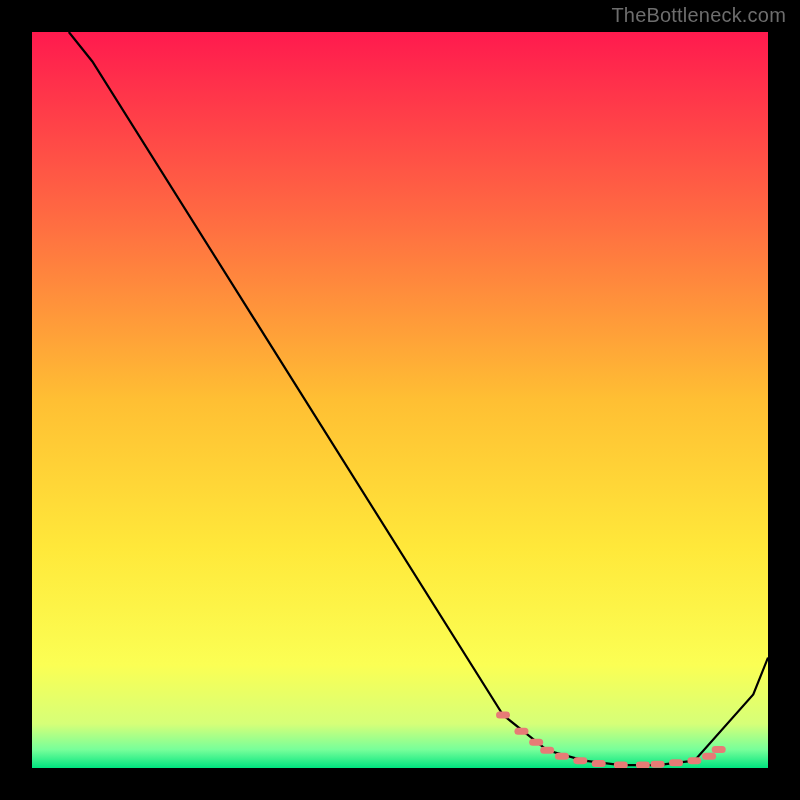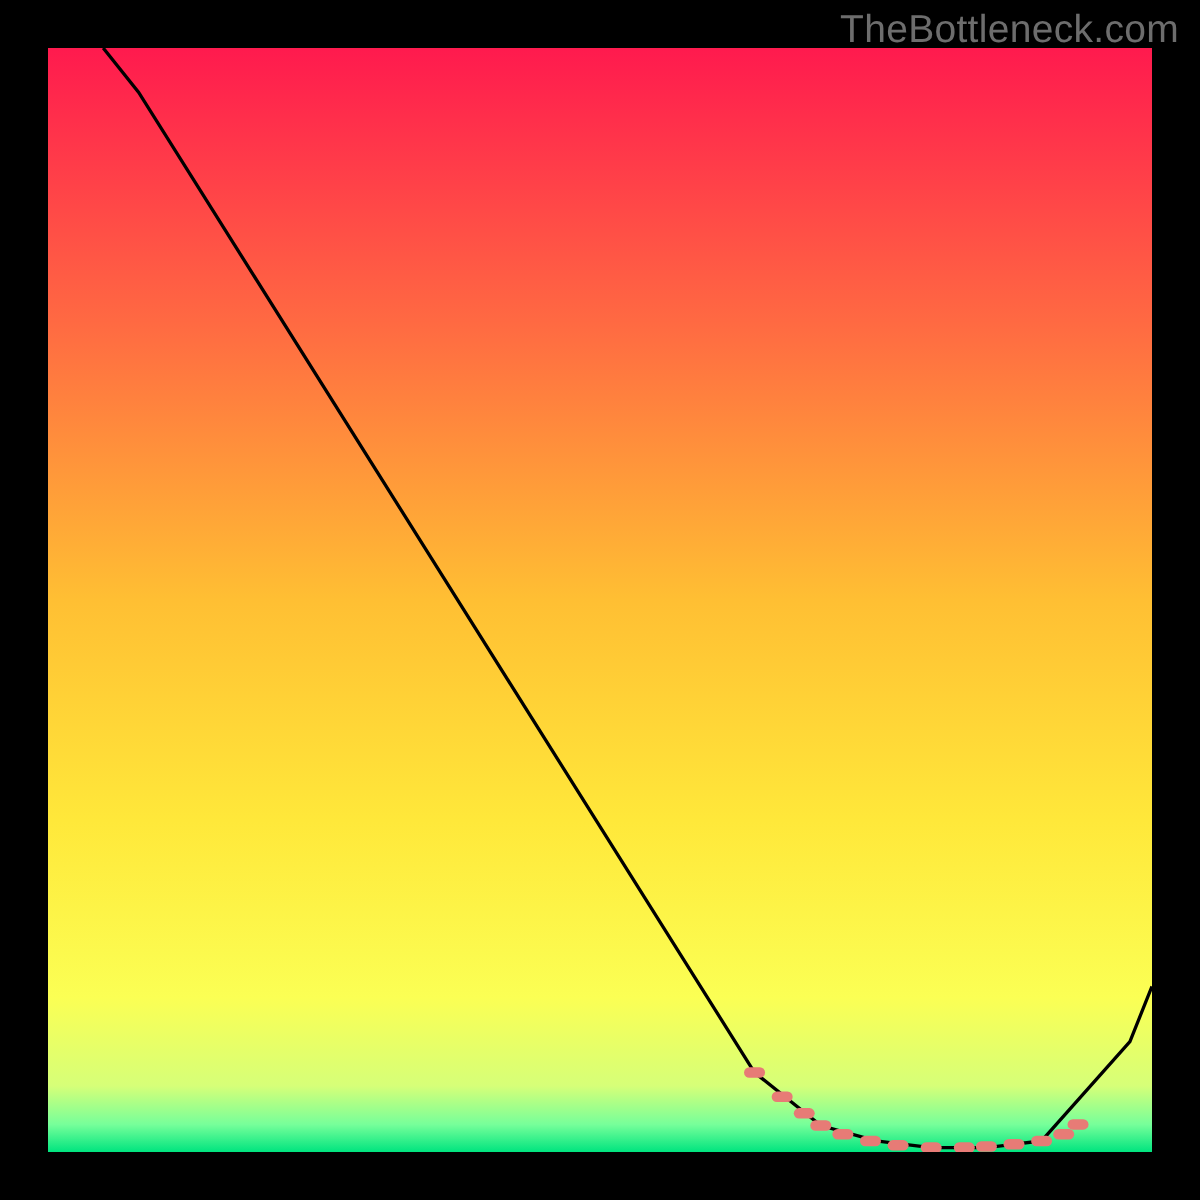--- a/index.html
+++ b/index.html
@@ -15,21 +15,21 @@
     position: relative;
     width: 800px;
     height: 800px;
     background: #000;
   }
   .watermark {
     position: absolute;
     top: 4px;
     right: 14px;
     color: #6d6d6d;
-    font-size: 26px;
+    font-size: 20px;
     font-weight: 500;
     letter-spacing: 0.2px;
     z-index: 3;
     user-select: none;
   }
   .plot-frame {
     position: absolute;
     left: 32px;
     top: 32px;
     width: 736px;

